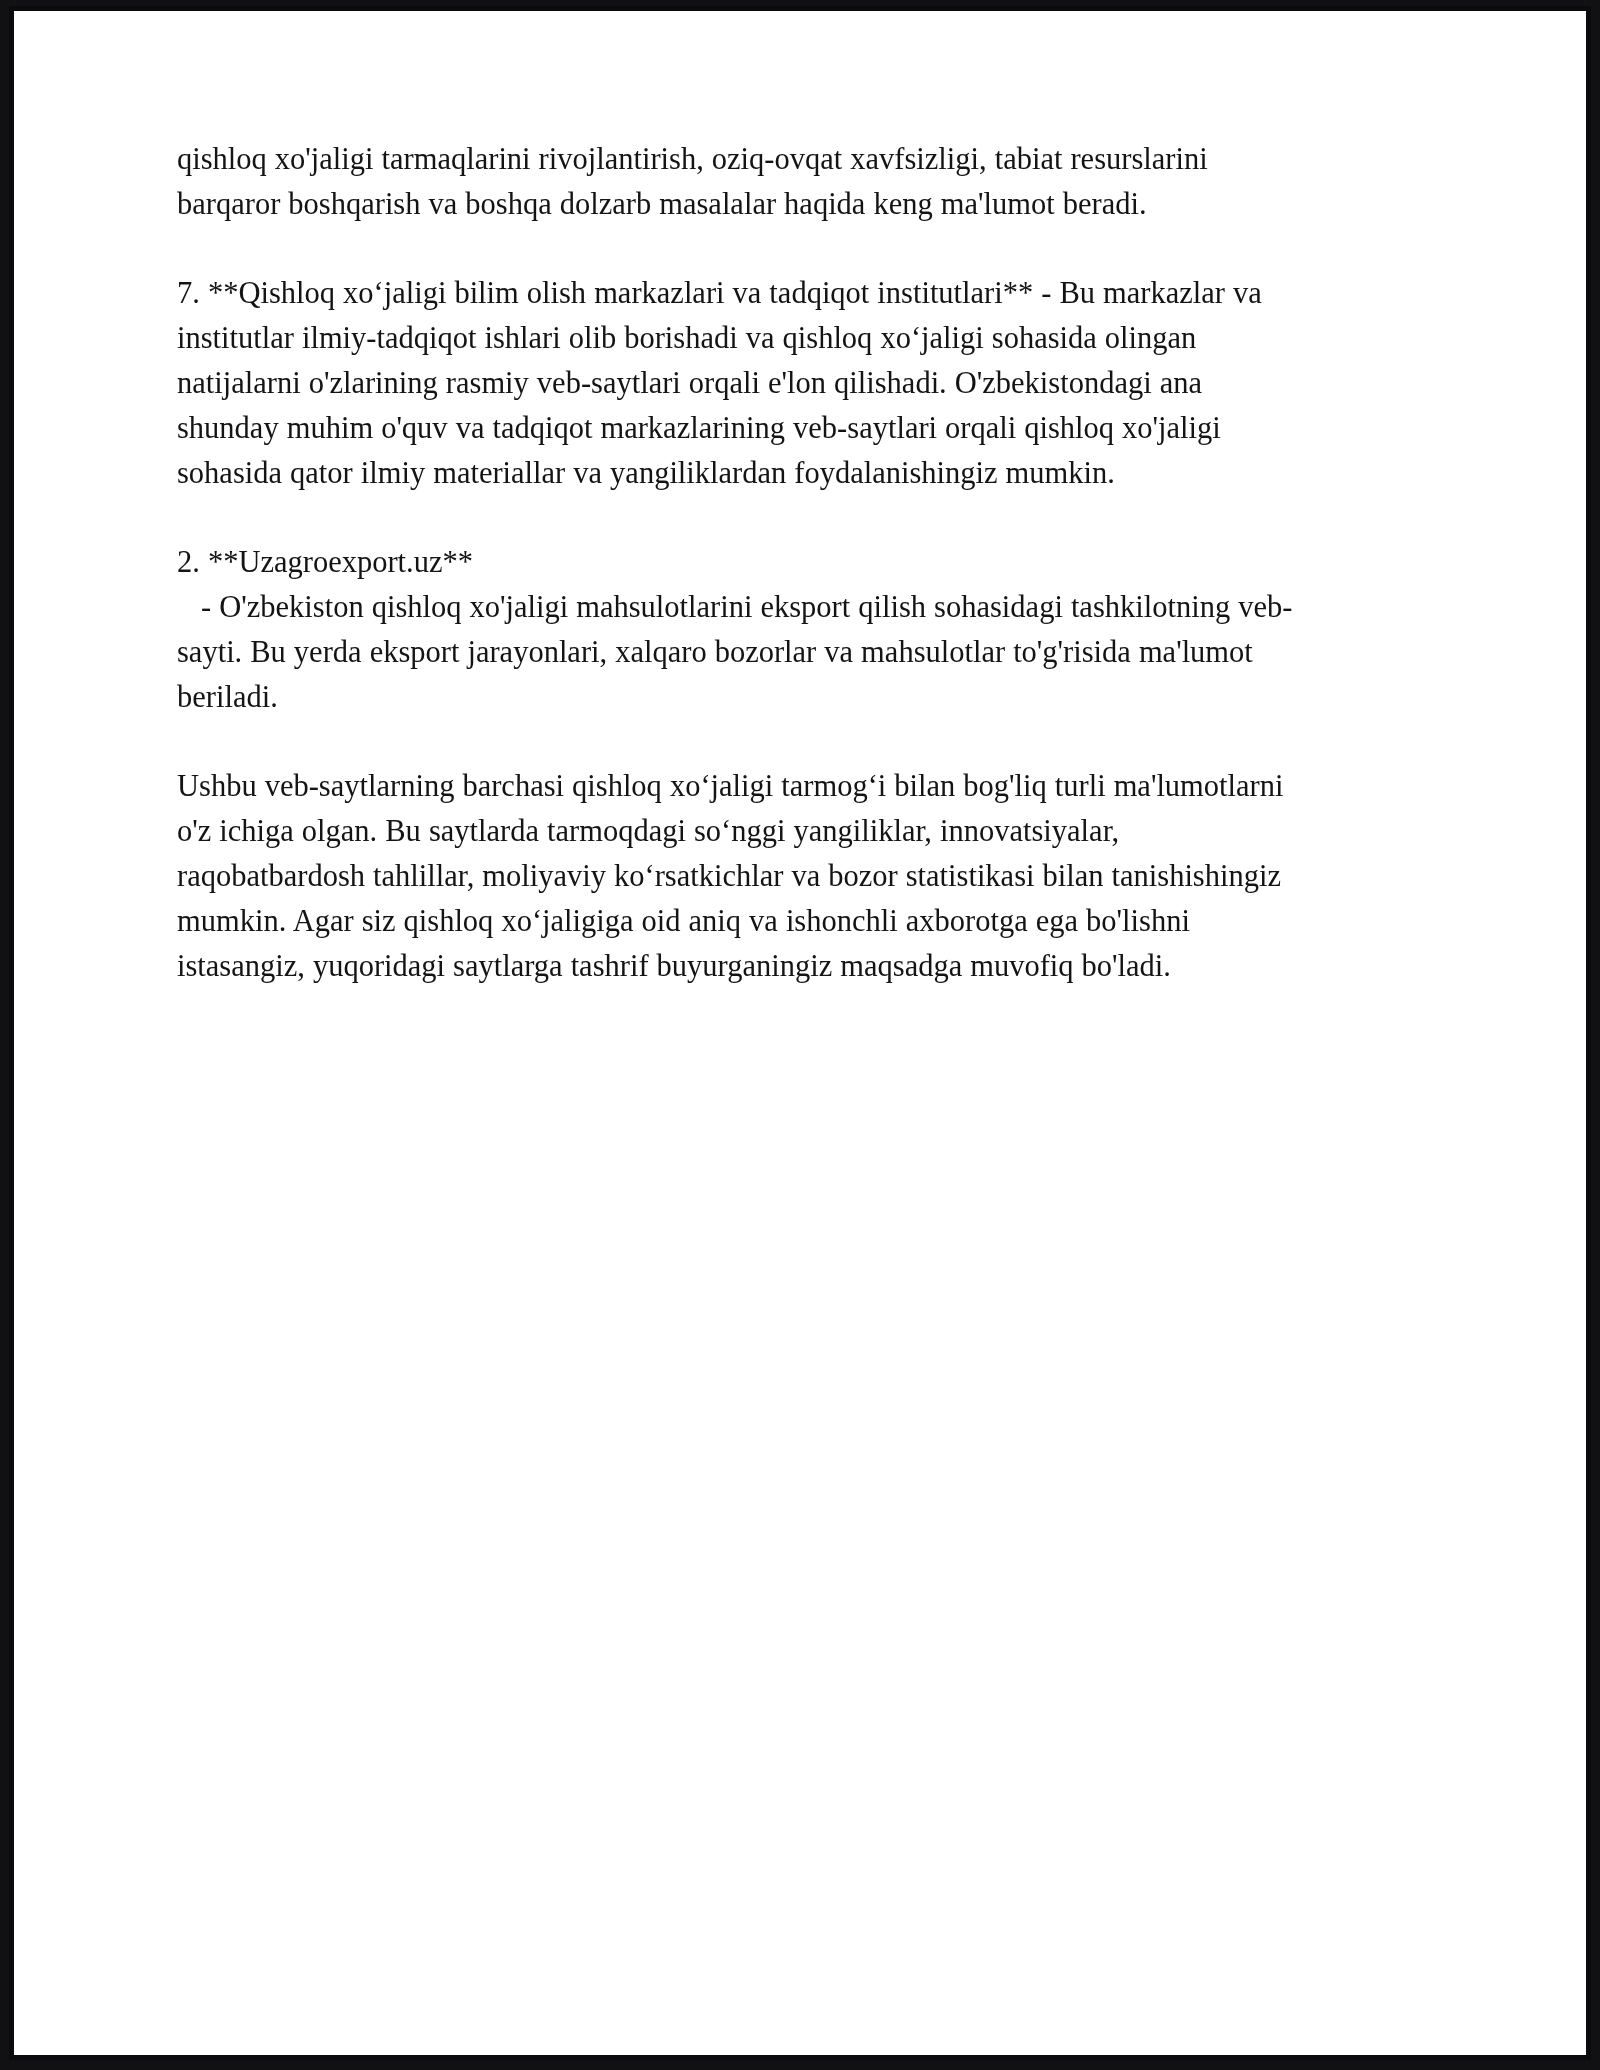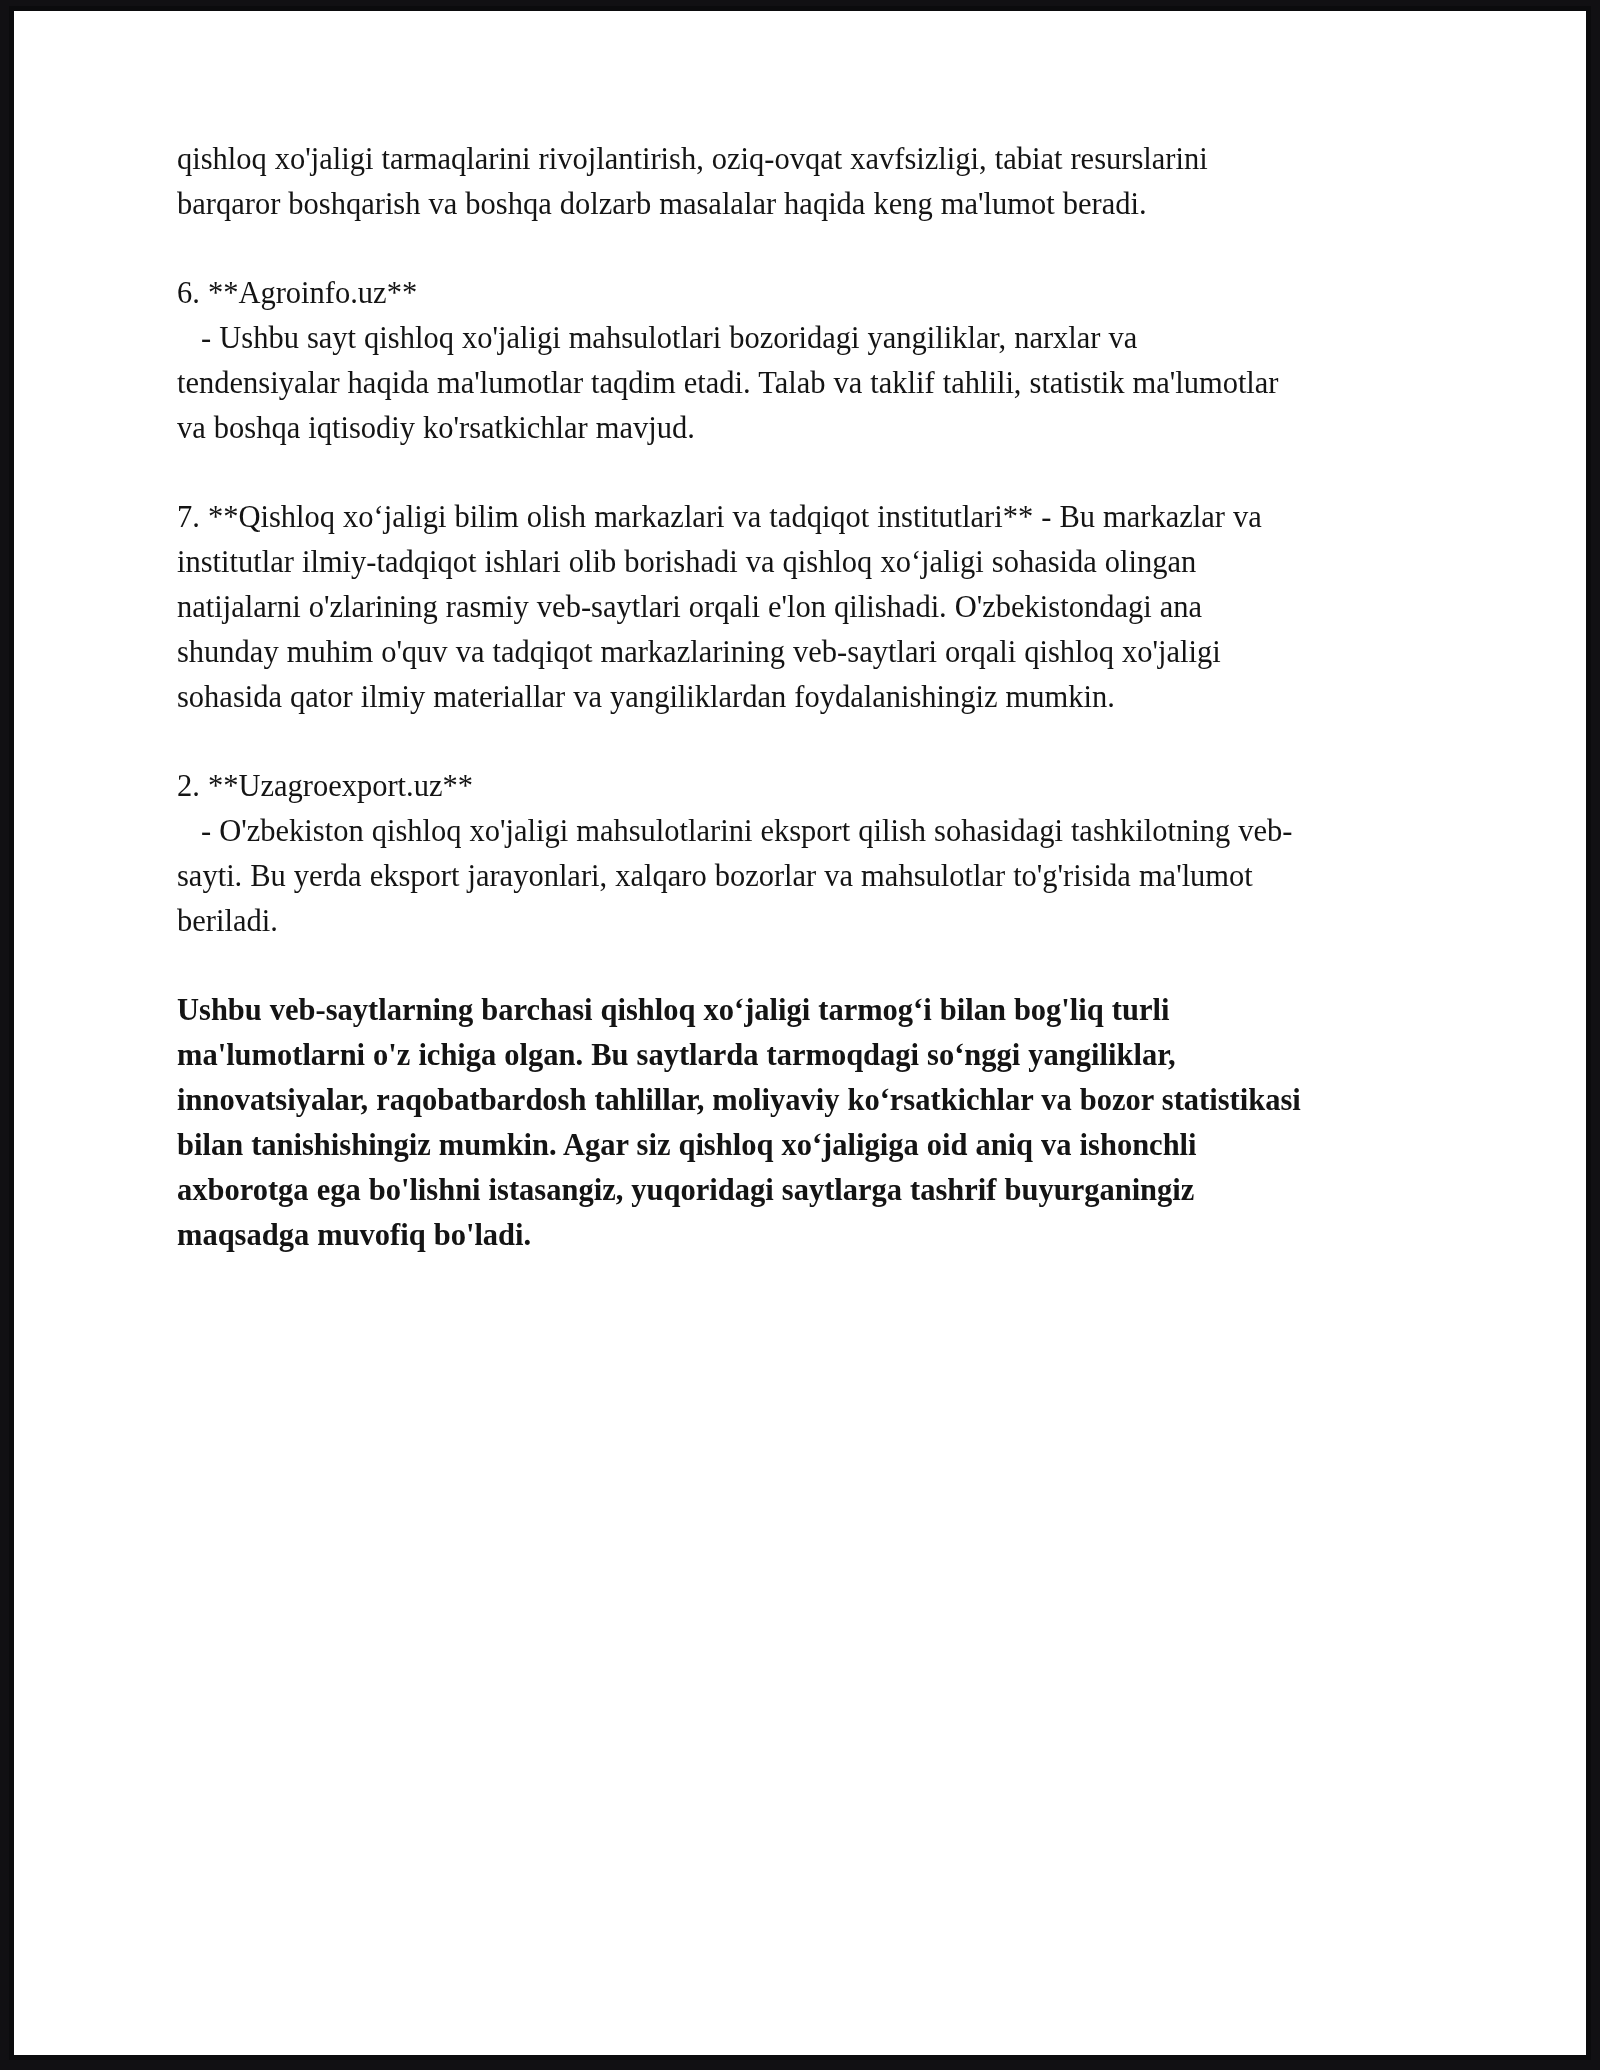--- a/index.html
+++ b/index.html
@@ -54,36 +54,33 @@
     font-size: 30.5px;
     line-height: 45px;
     color: #141414;
     letter-spacing: 0.0px;
     text-align: left;
     white-space: pre-wrap;
     word-spacing: 0.4px;
   }
   .para:last-child {
     margin-bottom: 0;
-    font-weight: bold;
   }
 </style>
 </head>
 <body>
 
 <div class="page-frame">
   <div class="page-frame-inner">
     <div class="page-surface">
 
       <div class="text-column">
 
         <p class="para">qishloq xo'jaligi tarmaqlarini rivojlantirish, oziq-ovqat xavfsizligi, tabiat resurslarini barqaror boshqarish va boshqa dolzarb masalalar haqida keng ma'lumot beradi.</p>
 
-        <p class="para">6. **Agroinfo.uz**
-   - Ushbu sayt qishloq xo'jaligi mahsulotlari bozoridagi yangiliklar, narxlar va tendensiyalar haqida ma'lumotlar taqdim etadi. Talab va taklif tahlili, statistik ma'lumotlar va boshqa iqtisodiy ko'rsatkichlar mavjud.</p>
 
         <p class="para">7. **Qishloq xo‘jaligi bilim olish markazlari va tadqiqot institutlari** - Bu markazlar va institutlar ilmiy-tadqiqot ishlari olib borishadi va qishloq xo‘jaligi sohasida olingan natijalarni o'zlarining rasmiy veb-saytlari orqali e'lon qilishadi. O'zbekistondagi ana shunday muhim o'quv va tadqiqot markazlarining veb-saytlari orqali qishloq xo'jaligi sohasida qator ilmiy materiallar va yangiliklardan foydalanishingiz mumkin.</p>
 
         <p class="para">2. **Uzagroexport.uz**
    - O'zbekiston qishloq xo'jaligi mahsulotlarini eksport qilish sohasidagi tashkilotning veb-sayti. Bu yerda eksport jarayonlari, xalqaro bozorlar va mahsulotlar to'g'risida ma'lumot beriladi.</p>
 
         <p class="para">Ushbu veb-saytlarning barchasi qishloq xo‘jaligi tarmog‘i bilan bog'liq turli ma'lumotlarni o'z ichiga olgan. Bu saytlarda tarmoqdagi so‘nggi yangiliklar, innovatsiyalar, raqobatbardosh tahlillar, moliyaviy ko‘rsatkichlar va bozor statistikasi bilan tanishishingiz mumkin. Agar siz qishloq xo‘jaligiga oid aniq va ishonchli axborotga ega bo'lishni istasangiz, yuqoridagi saytlarga tashrif buyurganingiz maqsadga muvofiq bo'ladi.</p>
 
       </div>
 

